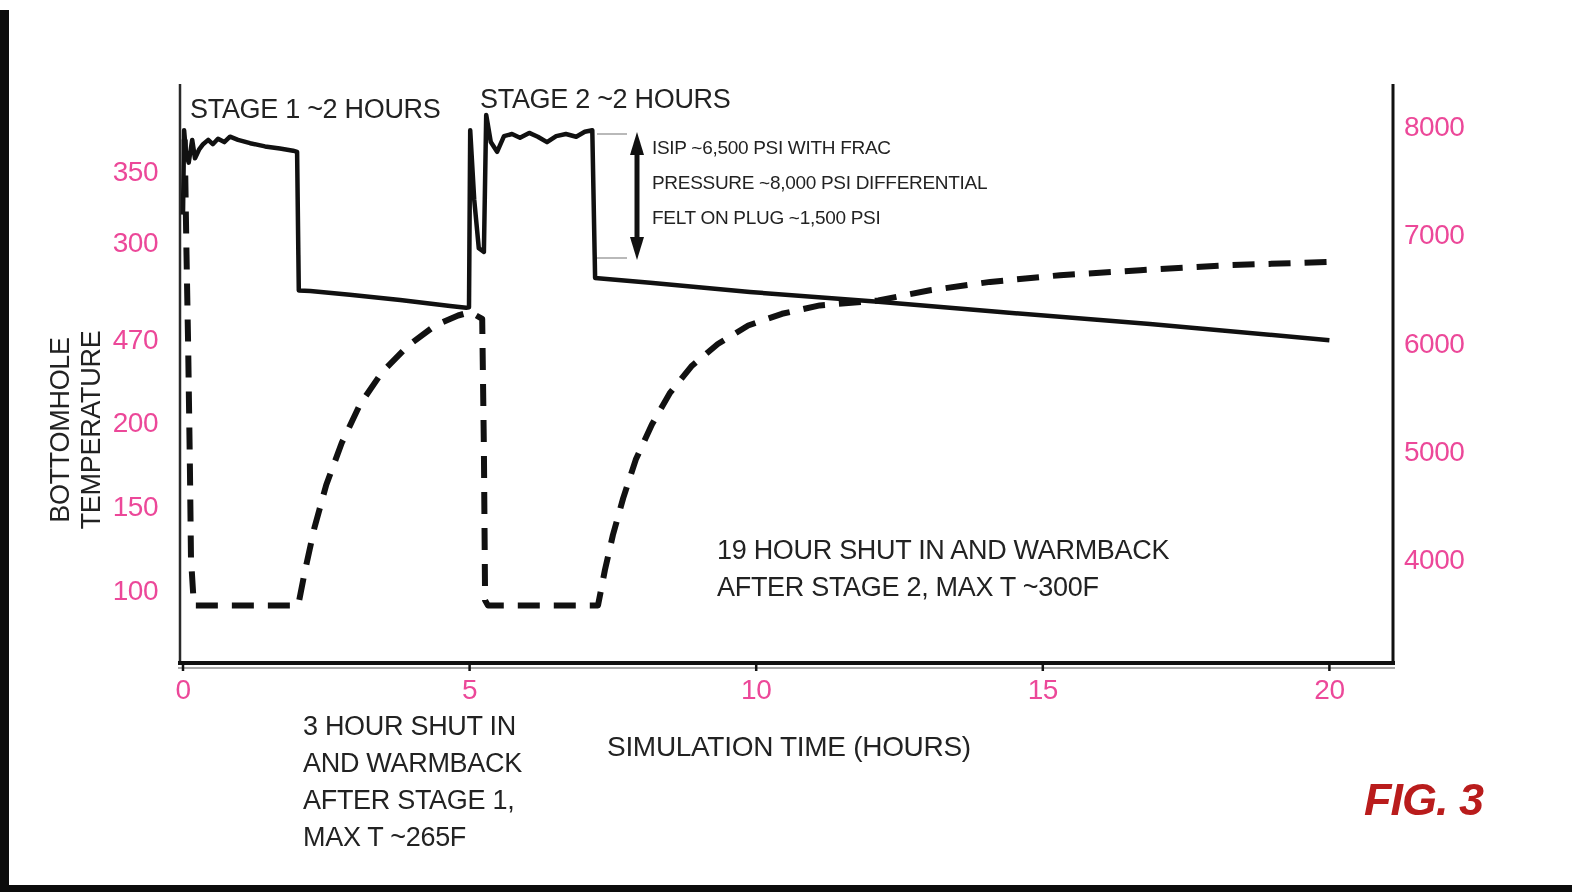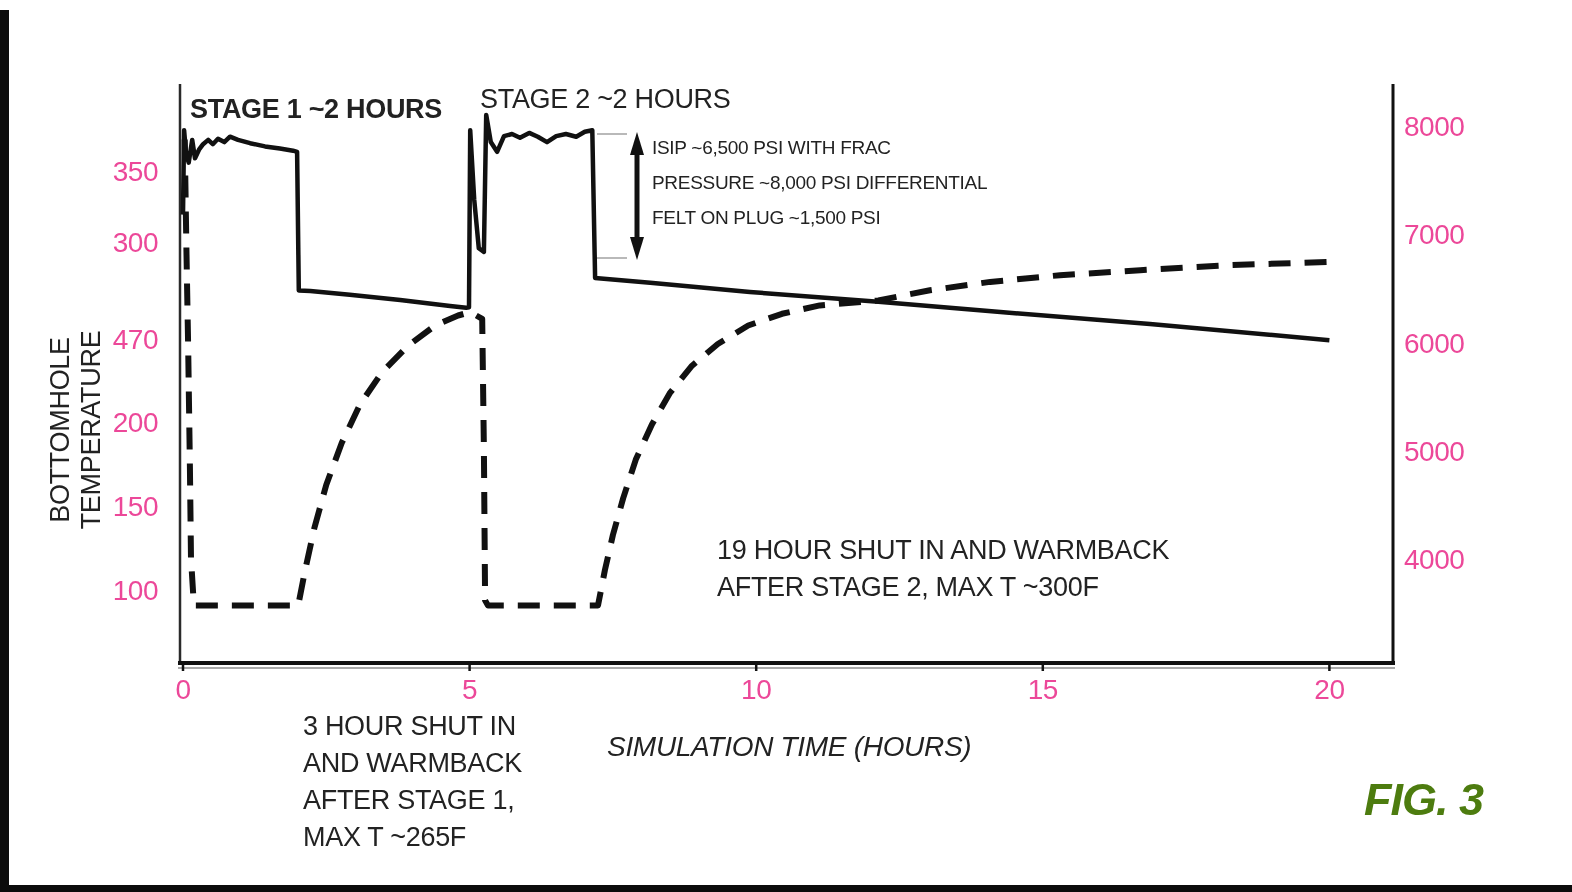--- a/index.html
+++ b/index.html
@@ -7,24 +7,24 @@
        font-family:"Liberation Sans",sans-serif;color:#1f1f1f;}
   .note{position:absolute;white-space:pre-line;letter-spacing:-0.3px;color:#222;}
   .tick{position:absolute;font-size:28px;letter-spacing:-0.5px;color:#ec4899;}
   .x-tick{text-align:center;width:60px;}
   .yl-tick{text-align:right;width:70px;}
   .yr-tick{text-align:left;width:90px;}
   #stage1-label,#stage2-label{font-size:27px;}
   #isip-note{font-size:19px;line-height:35px;}
   #note12{font-size:27px;line-height:37px;}
   #note3{font-size:27px;line-height:37px;}
-  #x-axis-title{font-size:28px;letter-spacing:-0.3px;font-style:italic;}
+  #x-axis-title{font-size:28px;letter-spacing:-0.3px;}
   #y-axis-title{width:260px;height:64px;left:-53px;top:398px;text-align:center;
        font-size:27px;line-height:31px;transform:rotate(-90deg);}
-  #fig-label{font-size:45px;font-weight:bold;font-style:italic;letter-spacing:-1px;color:#4d7c0f;}
+  #fig-label{font-size:45px;font-weight:bold;font-style:italic;letter-spacing:-1px;color:#b91c1c;}
   #plot-svg{position:absolute;left:0;top:0;}
   .scan-bar{position:absolute;background:#0c0c0c;}
 </style>
 </head>
 <body>
 
 <div class="scan-bar" style="left:0;top:10px;width:9px;height:882px;"></div>
 <div class="scan-bar" style="left:0;top:885px;width:1572px;height:7px;"></div>
 
 <svg id="plot-svg" width="1572" height="892" viewBox="0 0 1572 892">
@@ -46,21 +46,21 @@
   <path id="temperature-path" fill="none" stroke="#111111" stroke-width="6" stroke-dasharray="22 14" stroke-linejoin="round" d="M184.7,139.5 L186.4,248.4 L188.2,349.0 L189.9,466.3 L191.0,558.5 L193.9,605.4 L298.2,605.4 L305.1,570.2 L314.3,528.3 L326.3,484.7 L341.8,442.8 L360.1,404.3 L381.9,372.4 L408.3,345.6 L435.2,325.5 L458.1,315.5 L470.2,312.1 L482.2,318.8 L483.9,449.5 L485.1,600.4 L487.9,605.4 L598.0,605.4 L604.9,570.2 L612.9,535.0 L623.2,498.1 L635.8,459.6 L651.9,424.4 L670.2,392.6 L692.0,365.7 L717.8,344.0 L748.2,325.5 L782.0,313.8 L819.8,305.4 L878.3,300.4 L929.9,290.3 L990.1,281.9 L1060.0,275.2 L1140.2,270.2 L1230.2,265.2 L1329.4,261.8"></path>
   <path id="pressure-path" fill="none" stroke="#111111" stroke-width="4.5" stroke-linejoin="round" d="M183.0,214.6 L184.1,130.2 L185.9,151.8 L188.7,162.6 L192.2,139.9 L195.0,158.3 L199.0,149.7 L203.1,144.2 L208.2,139.9 L212.8,144.2 L218.0,138.8 L224.3,142.1 L230.0,136.7 L238.0,139.9 L250.1,143.2 L265.0,146.4 L279.9,148.6 L293.1,150.7 L297.1,151.8 L298.8,290.4 L310.3,290.9 L349.8,294.7 L400.2,300.1 L450.1,306.1 L466.2,307.7 L469.0,307.2 L470.2,130.2 L474.2,199.4 L478.8,248.2 L483.9,251.9 L486.2,115.0 L490.8,142.1 L497.1,151.8 L504.0,136.1 L512.0,134.0 L520.0,137.7 L529.2,132.9 L537.8,136.7 L547.0,142.1 L556.2,136.1 L565.9,134.0 L576.2,136.7 L584.8,131.8 L592.3,130.2 L595.1,277.9 L650.2,282.8 L749.9,292.0 L878.3,301.7 L1000.4,312.0 L1150.0,323.9 L1329.4,340.2"></path>
 
   <g>
     <line x1="637" y1="151" x2="637" y2="241" stroke="#111" stroke-width="5"></line>
     <polygon points="630,155 644,155 637,132" fill="#111"></polygon>
     <polygon points="630,237 644,237 637,260" fill="#111"></polygon>
   </g>
 </svg>
 
-<div class="note" id="stage1-label" style="left:190px;top:94px;font-weight:bold;">STAGE 1 ~2 HOURS</div>
+<div class="note" id="stage1-label" style="left:190px;top:94px;">STAGE 1 ~2 HOURS</div>
 <div class="note" id="stage2-label" style="left:480px;top:84px;">STAGE 2 ~2 HOURS</div>
 <div class="note" id="isip-note" style="left:652px;top:130px;">ISIP ~6,500 PSI WITH FRAC
 PRESSURE ~8,000 PSI DIFFERENTIAL
 FELT ON PLUG ~1,500 PSI</div>
 <div class="note" id="note12" style="left:717px;top:532px;">19 HOUR SHUT IN AND WARMBACK
 AFTER STAGE 2, MAX T ~300F</div>
 <div class="note" id="note3" style="left:303px;top:708px;">3 HOUR SHUT IN
 AND WARMBACK
 AFTER STAGE 1,
 MAX T ~265F</div>

